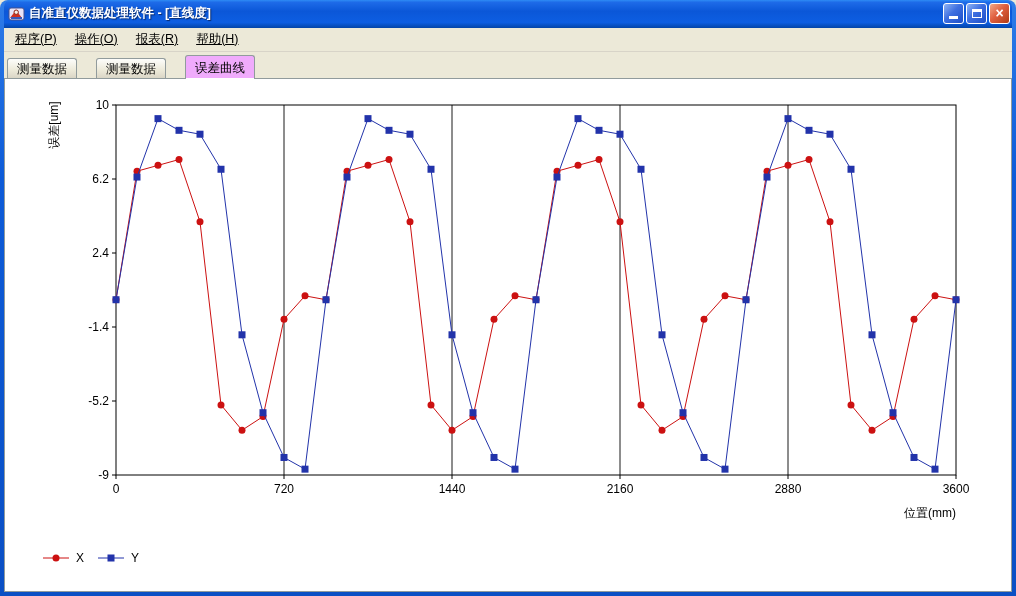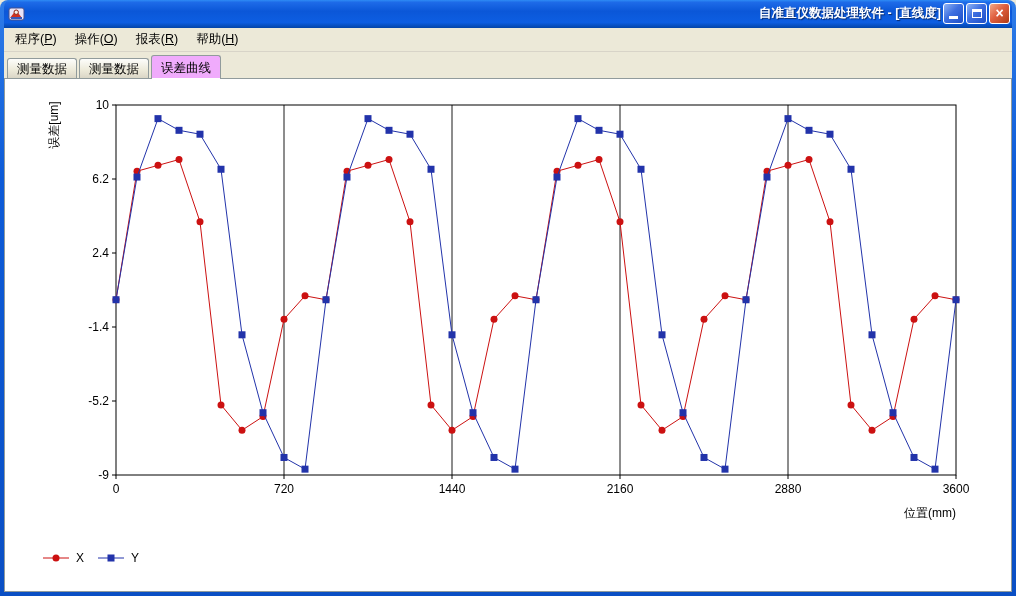--- a/index.html
+++ b/index.html
@@ -20,21 +20,21 @@
     display:flex; align-items:center;
     padding:0 2px 2px 4px;
     background:linear-gradient(180deg,#2E8CF5 0%,#1E6BE8 8%,#0B57D8 40%,#0D5EE2 80%,#0345A8 100%);
     border-radius:7px 7px 0 0;
   }
   .app-icon{ width:17px; height:17px; margin-right:4px; flex:0 0 17px; }
   .title-text{
     flex:1;
     color:#fff; font-size:12.5px; font-weight:bold;
     text-shadow:1px 1px 1px #0A2A6A;
-    white-space:nowrap; overflow:hidden;text-align:right;
+    white-space:nowrap; overflow:hidden;
   }
   .winbtns{ display:flex; align-items:center; }
   .winbtn{
     width:21px; height:21px; margin-left:2px;
     border:1px solid #FFFFFF; border-radius:3px;
     display:flex; align-items:center; justify-content:center;
     cursor:default;
   }
   .winbtn.min, .winbtn.max{
     background:linear-gradient(135deg,#8FB4F5 0%,#3E6FE0 45%,#1D4FC8 100%);
@@ -50,31 +50,31 @@
 
   
   .menubar{
     height:24px; flex:0 0 24px;
     background:#ECE9D8;
     display:flex; align-items:center;
     border-bottom:1px solid #D8D4C8;
     padding-left:2px;
   }
   .menu-item{
-    padding:17px 9px; font-size:12.5px; color:#000; cursor:default;
+    padding:17px 9px; font-size:12.5px; color:#000; cursor:default;text-decoration:underline;
   }
   .menu-key{ text-decoration:underline; }
 
   
   .tabstrip{
     height:26px; flex:0 0 26px;
     background:#ECE9D8;
     display:flex; align-items:flex-end;
     padding:3px 0 0 3px;
-    position:relative; z-index:2;
+    position:relative; z-index:2;gap:17px;
   }
   .tab{
     height:20px; padding:2px 9px 0;
     font-size:12.5px;
     border:1px solid #919B9C; border-bottom:none;
     border-radius:3px 3px 0 0;
     background:linear-gradient(180deg,#FDFDFB 0%,#ECE9D8 60%,#DAD6C6 100%);
     margin-right:2px;
     position:relative; top:0;
   }

